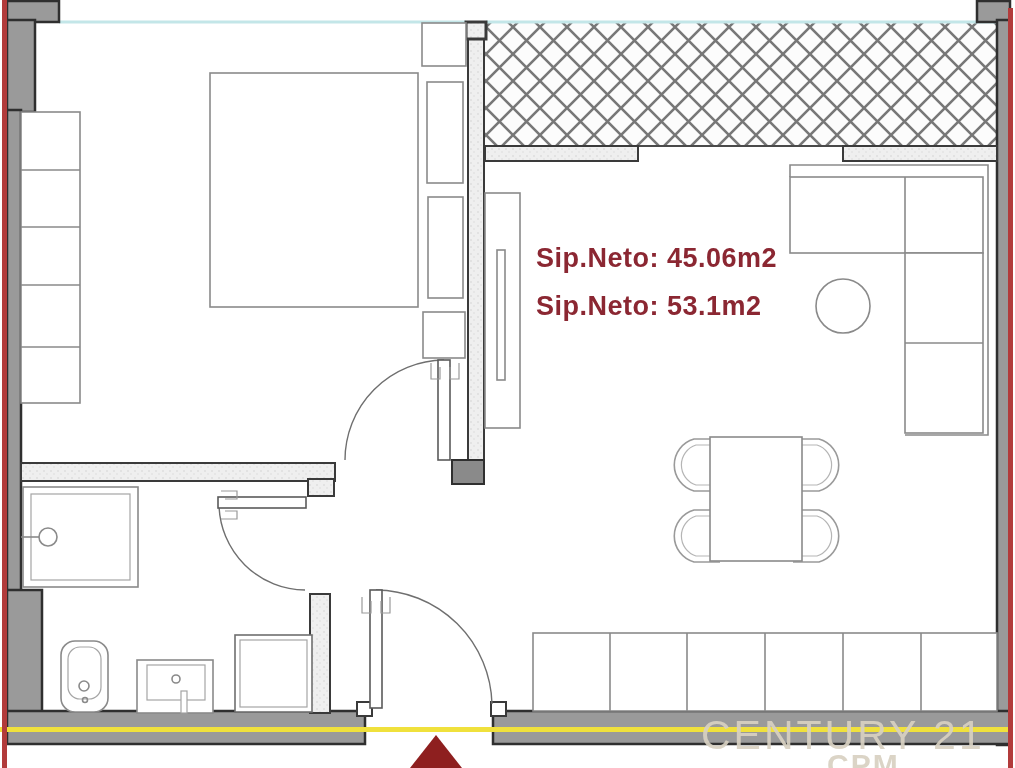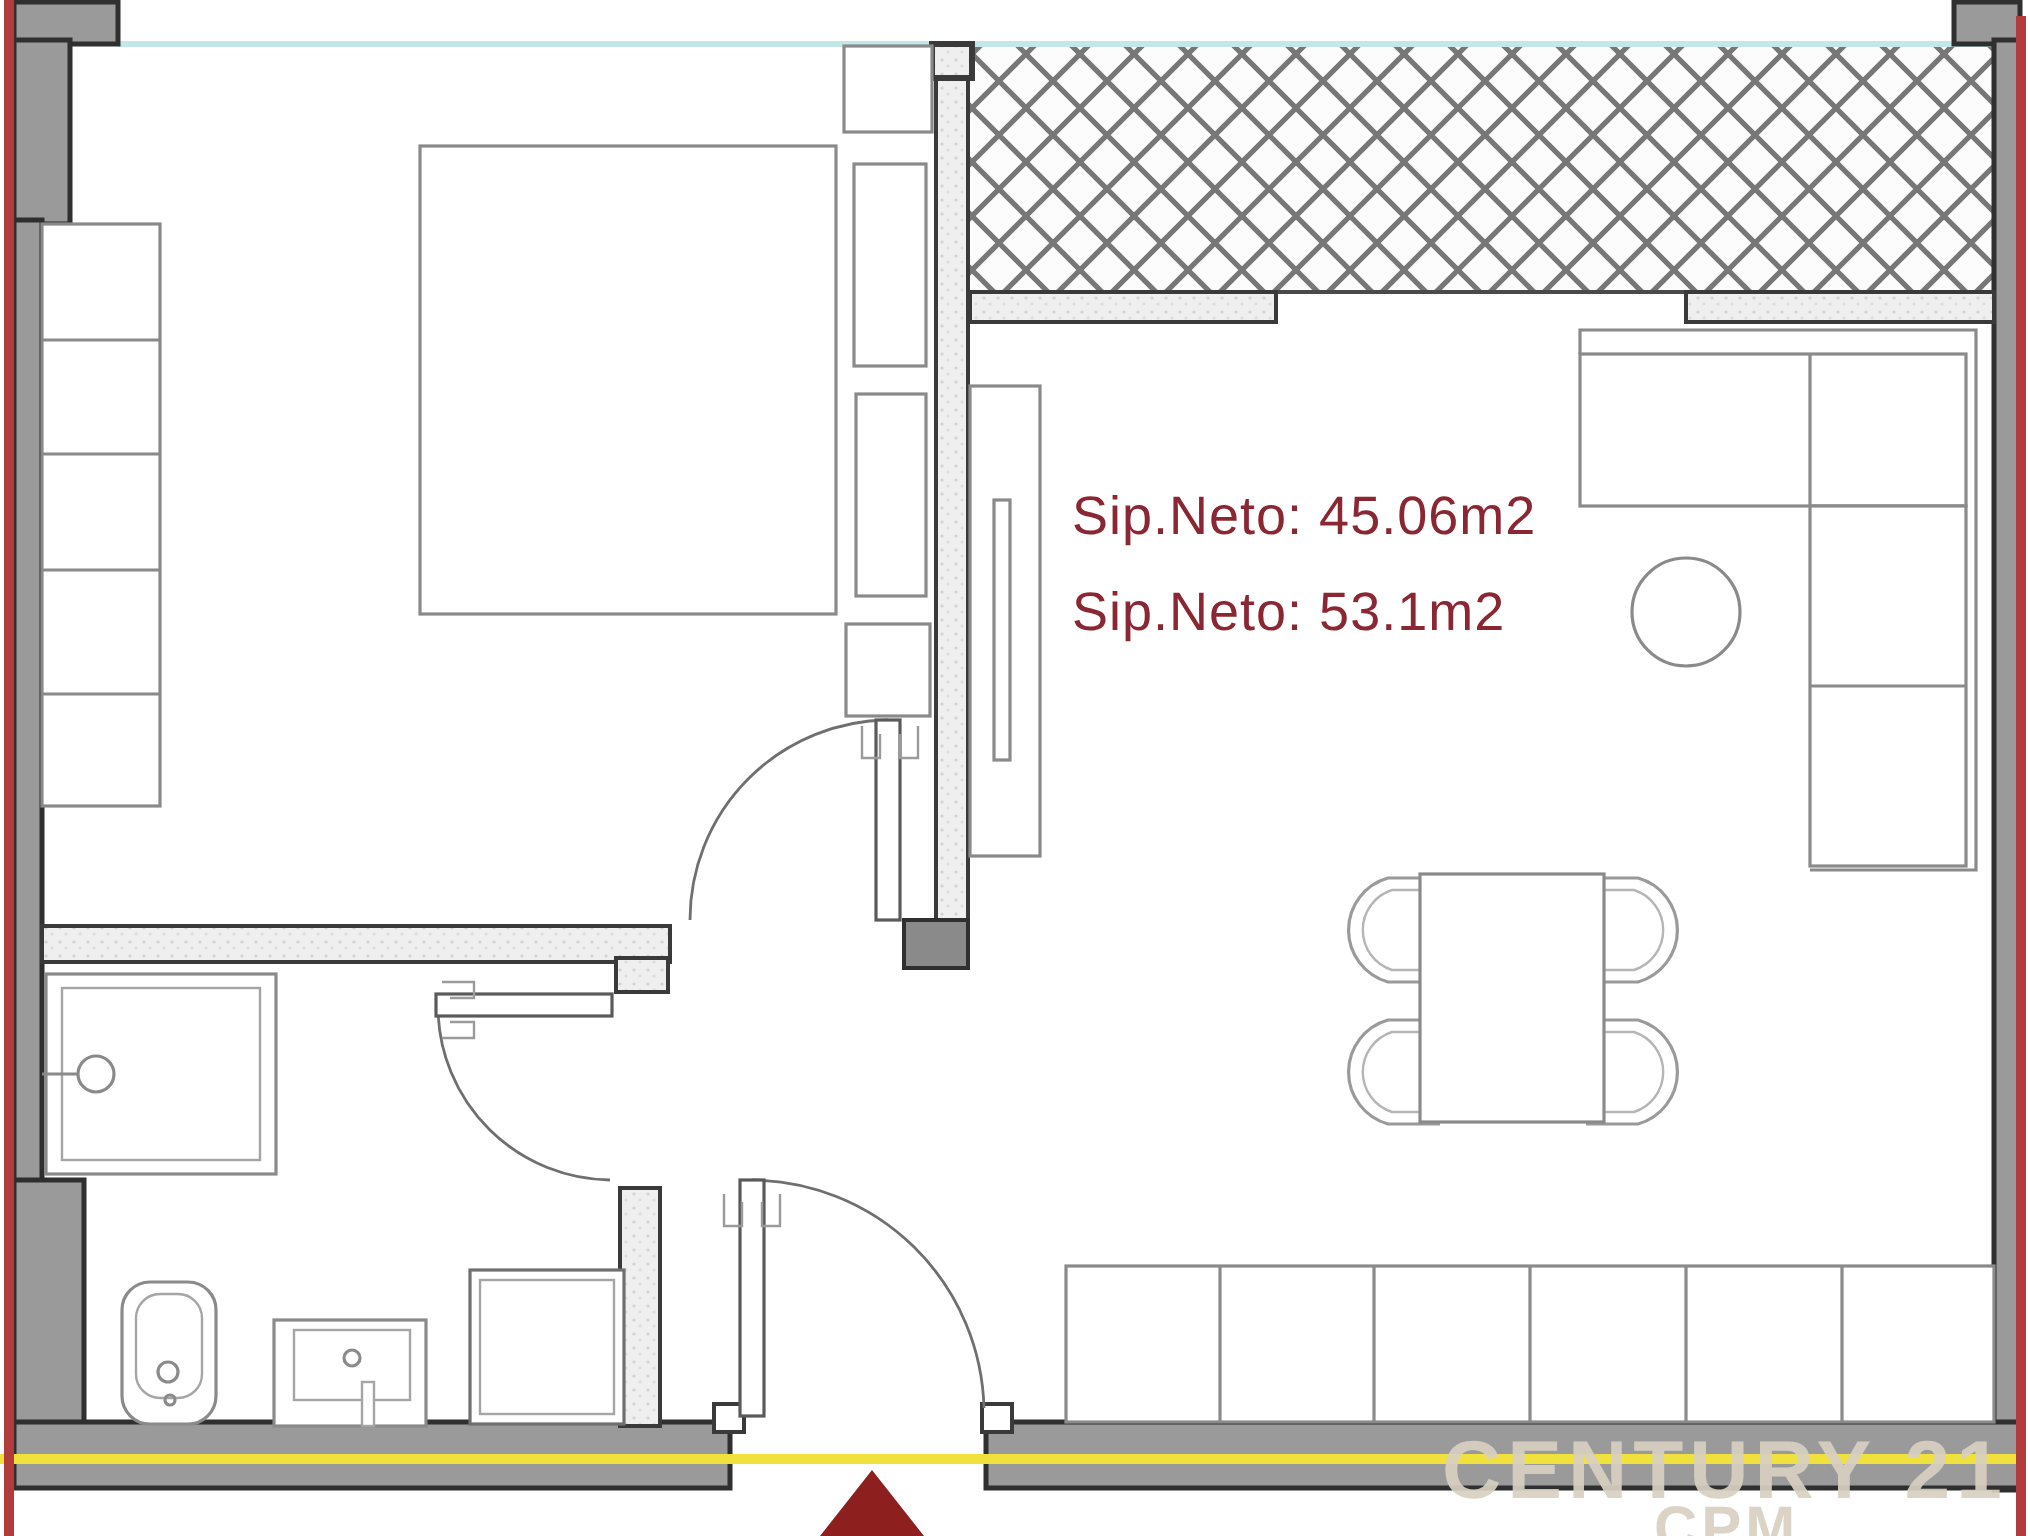--- a/index.html
+++ b/index.html
@@ -1,23 +1,23 @@
 <!DOCTYPE html>
 <html><head>
 <meta charset="utf-8">
 <style>
   html,body{margin:0;padding:0;background:#ffffff;}
   #stage{position:relative;width:1015px;height:768px;background:#ffffff;overflow:hidden;
          font-family:"Liberation Sans",sans-serif;}
   #plan-svg{position:absolute;left:0;top:0;z-index:1;}
   .overlay{position:absolute;z-index:3;}
-  .area-label{color:#8b2732;font-weight:normal;font-size:27px;letter-spacing:0.5px;white-space:nowrap;}
+  .area-label{color:#8b2732;font-weight:bold;font-size:27px;letter-spacing:0.5px;white-space:nowrap;}
   #label-neto{left:536px;top:243px;}
   #label-bruto{left:536px;top:291px;}
-  #wm-brand{left:721px;top:712px;font-size:41px;font-weight:bold;letter-spacing:3px;
+  #wm-brand{left:701px;top:712px;font-size:41px;font-weight:normal;letter-spacing:3px;
             color:#d8d1c2;opacity:0.92;white-space:nowrap;}
   #wm-sub{left:827px;top:748px;font-size:30px;font-weight:bold;letter-spacing:2px;
           color:#d8d1c2;opacity:0.92;white-space:nowrap;}
 </style>
 </head>
 <body>
 
 <div id="stage">
 
 <svg id="plan-svg" width="1015" height="768" viewBox="0 0 1015 768" xmlns="http://www.w3.org/2000/svg">

